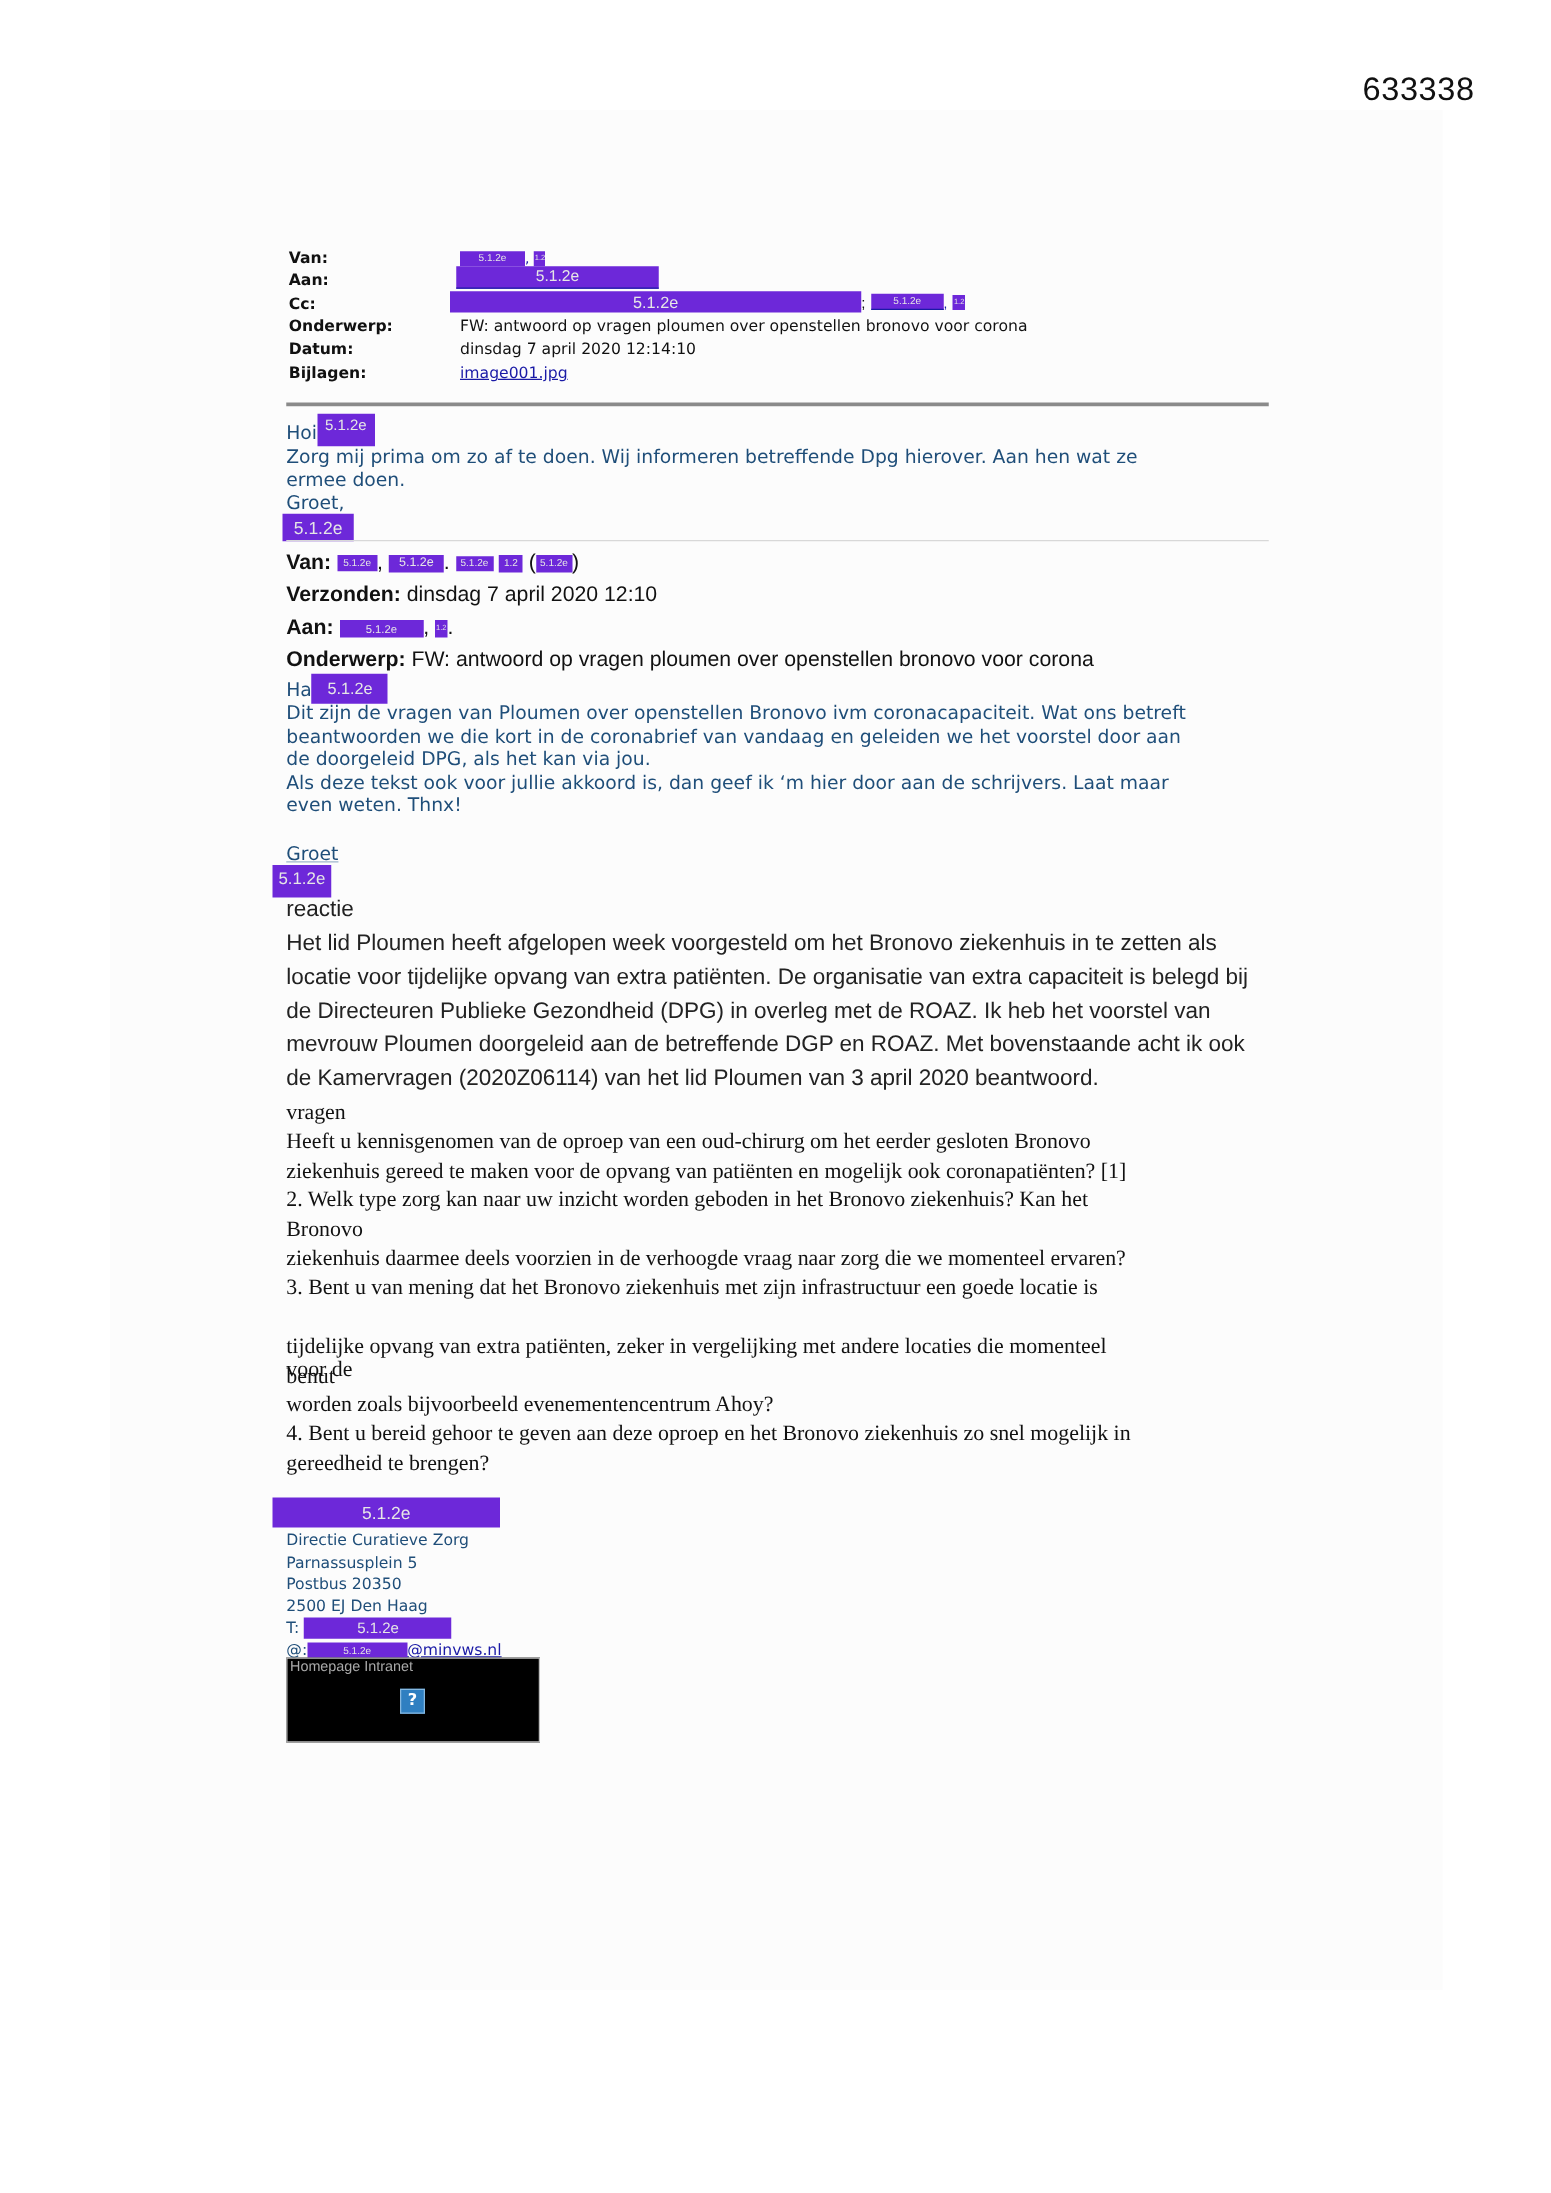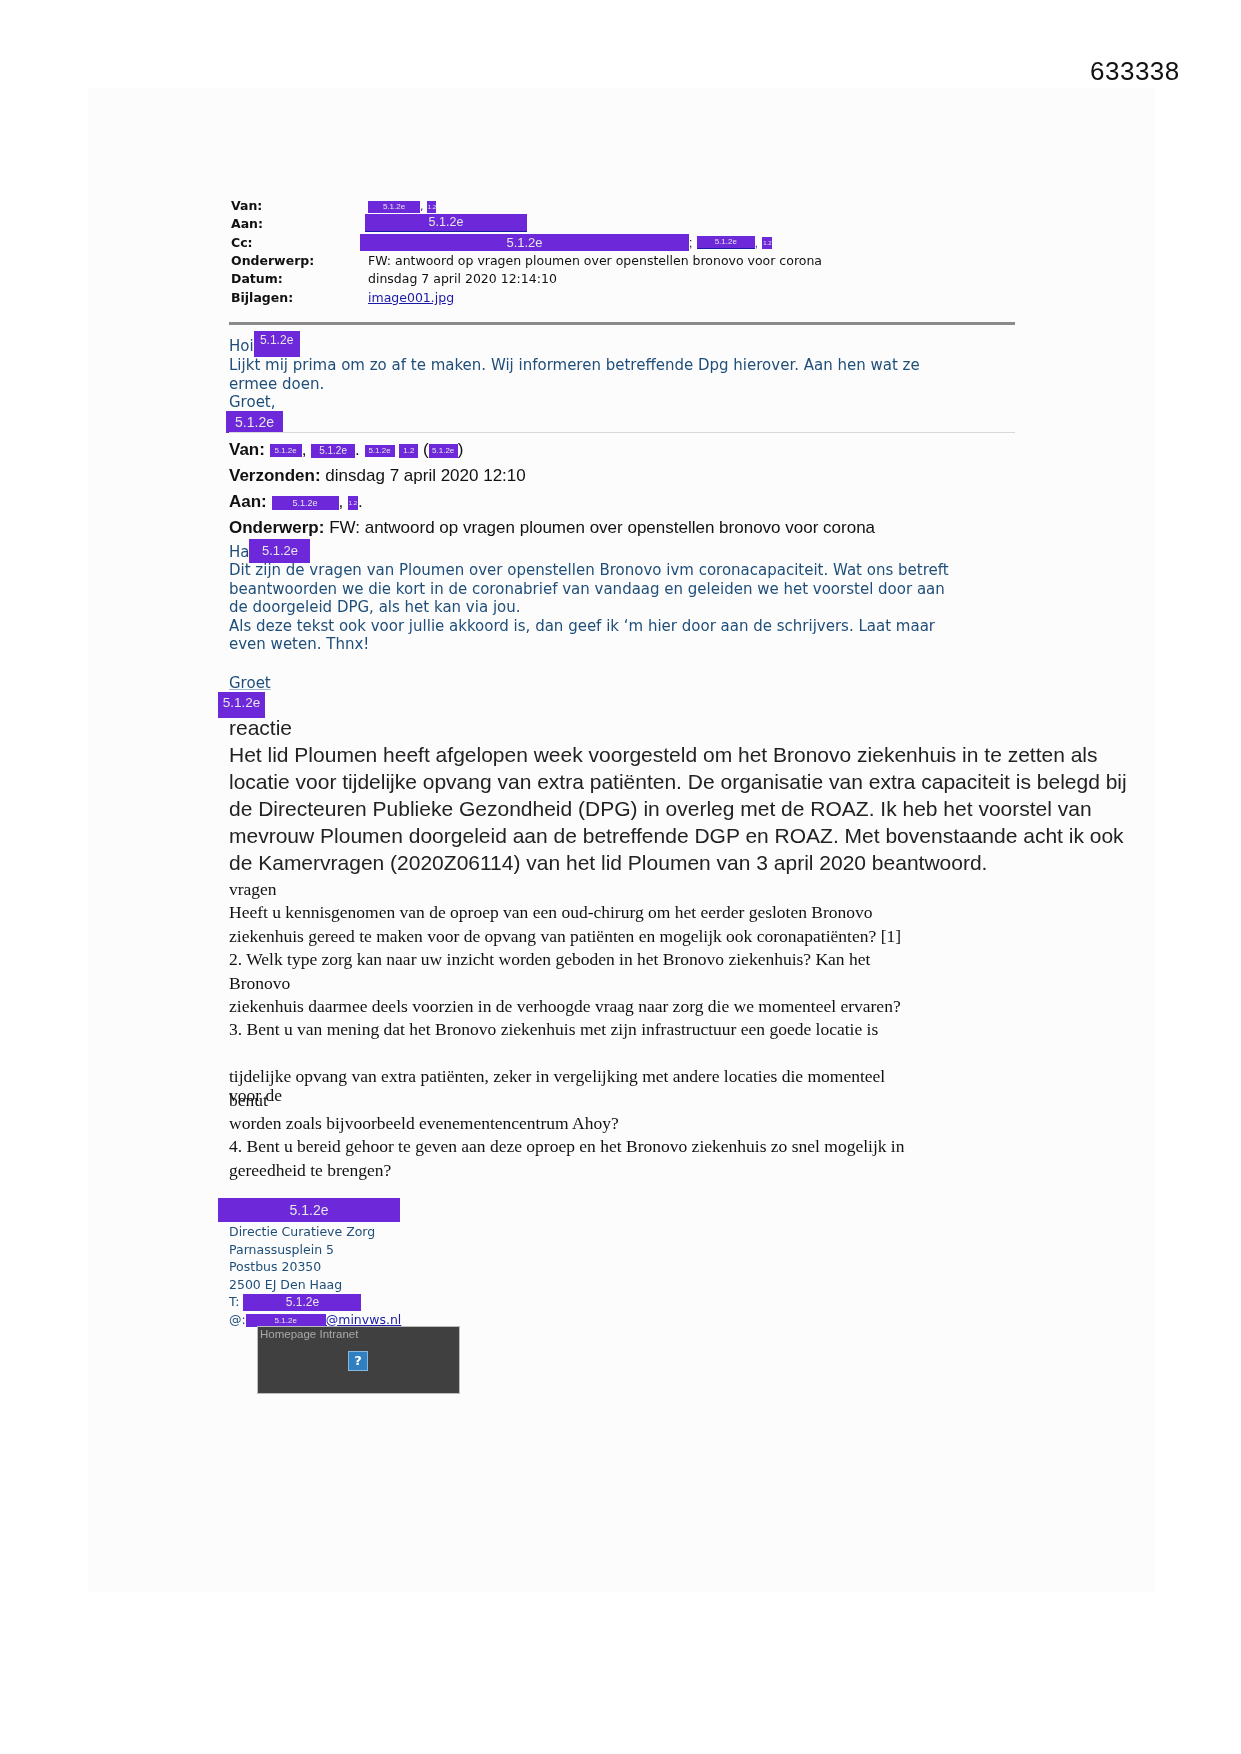--- a/index.html
+++ b/index.html
@@ -38,35 +38,35 @@
   .blue {
     font-family: "DejaVu Sans", sans-serif; font-size: 15px; color: #1f4e79;
     position: absolute; left: 229px; line-height: 18.5px; white-space: nowrap;
   }
   .cal {
     font-family: "Liberation Sans", sans-serif; font-size: 17px; color: #111;
     position: absolute; left: 229px; white-space: nowrap;
   }
   .cal b { font-weight: bold; }
   .body-cal {
-    font-family: "Liberation Sans", sans-serif; font-size: 21px; color: #222;
+    font-family: "Liberation Sans", sans-serif; font-size: 18px; color: #222;
     position: absolute; left: 229px; line-height: 27px; white-space: nowrap;
   }
   .serif {
     font-family: "Liberation Serif", serif; font-size: 17.5px; color: #111;
     position: absolute; left: 229px; line-height: 23.4px; white-space: nowrap;
   }
   .sig {
     font-family: "DejaVu Sans", sans-serif; font-size: 12.5px; color: #1f4e79;
     position: absolute; left: 229px; line-height: 17.5px; white-space: nowrap;
   }
   .sig a { color: #1a1aa6; text-decoration: underline; }
   .intranet-box {
     position: absolute; left: 229px; top: 1326px; width: 201px; height: 66px;
-    border: 1px solid #bdbdbd; background: #404040; margin-left: 28px;
+    border: 1px solid #bdbdbd; background: #000000;
   }
   .intranet-label {
     position: absolute; left: 2px; top: 1px; font-family: "Liberation Sans", sans-serif;
     font-size: 11.5px; color: #a9a9a9;
   }
   .broken-img {
     position: absolute; left: 90px; top: 24px; width: 18px; height: 18px;
     background: #2f7fc1; border: 1px solid #86b8e0; color: #fff;
     font-family: "DejaVu Sans", sans-serif; font-weight: bold; font-size: 13px;
     line-height: 18px; text-align: center;
@@ -108,21 +108,21 @@
   <div class="hdr-val" style="top:290px">
     <a>image001.jpg</a>
   </div>
 </div>
 
 <div class="rule-thick"></div>
 
 <div class="blue" style="top:337px;">
   <span>Hoi</span><span class="red" style="width:46px;height:26px;font-size:12px;line-height:18px;vertical-align:top;margin-top:-6px;">5.1.2e</span>
 </div>
-<div class="blue" style="top:356px;">Lijkt mij prima om zo af te maken. Wij informeren betreffende Dpg hierover. Aan hen wat ze</div>
+<div class="blue" style="top:356px;">Zorg mij prima om zo af te doen. Wij informeren betreffende Dpg hierover. Aan hen wat ze</div>
 <div class="blue" style="top:374.5px;">ermee doen.</div>
 <div class="blue" style="top:393px;">Groet,</div>
 <div class="abs" style="left:226px;top:411px;">
   <span class="red" style="width:57px;height:22px;font-size:14px;line-height:22px;">5.1.2e</span>
 </div>
 
 <div class="rule-thin"></div>
 
 <div class="cal" style="top:440px;">
   <b>Van:</b>

